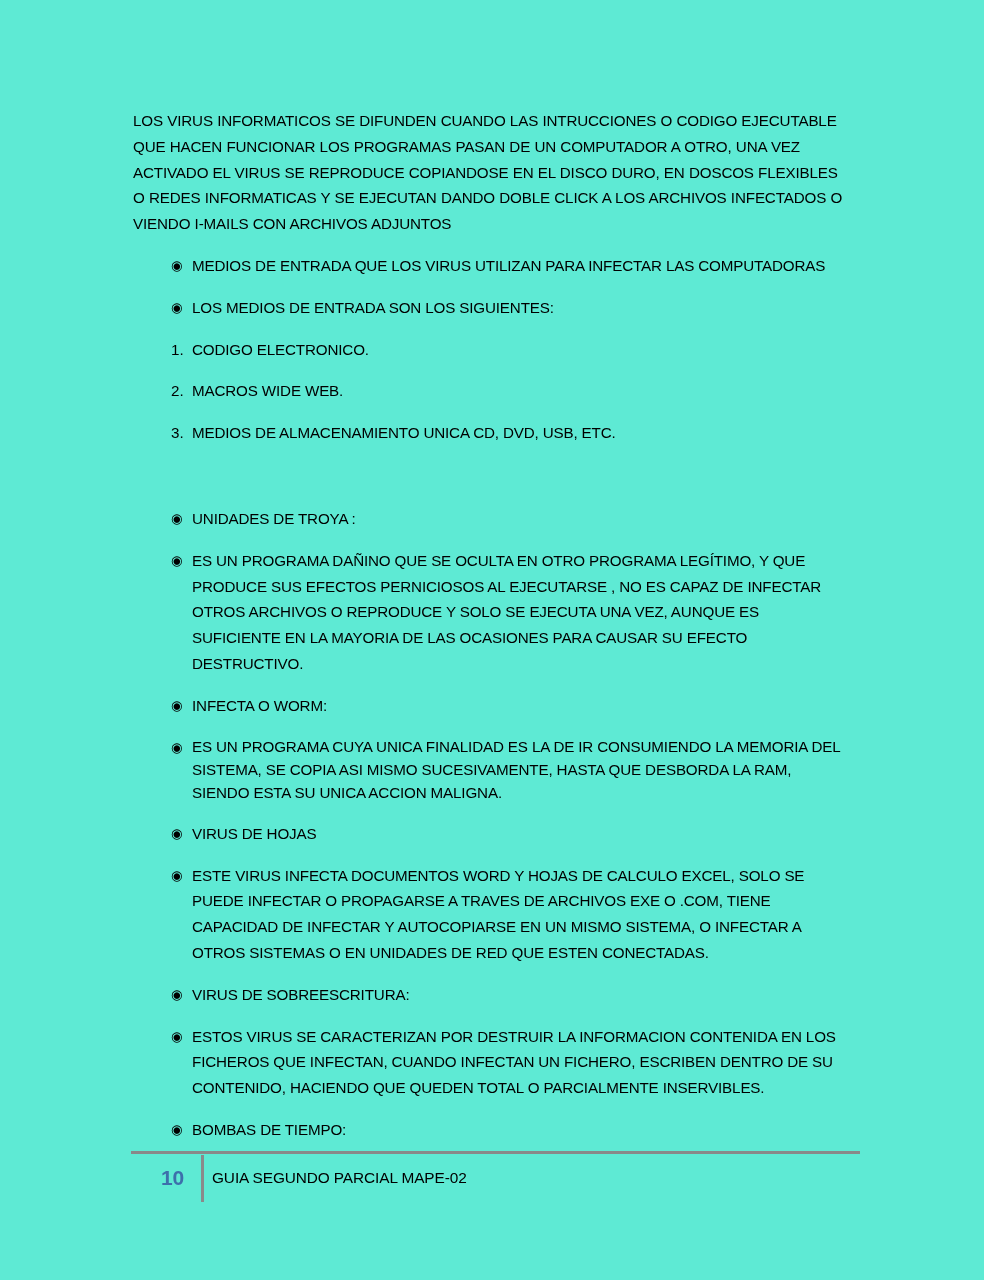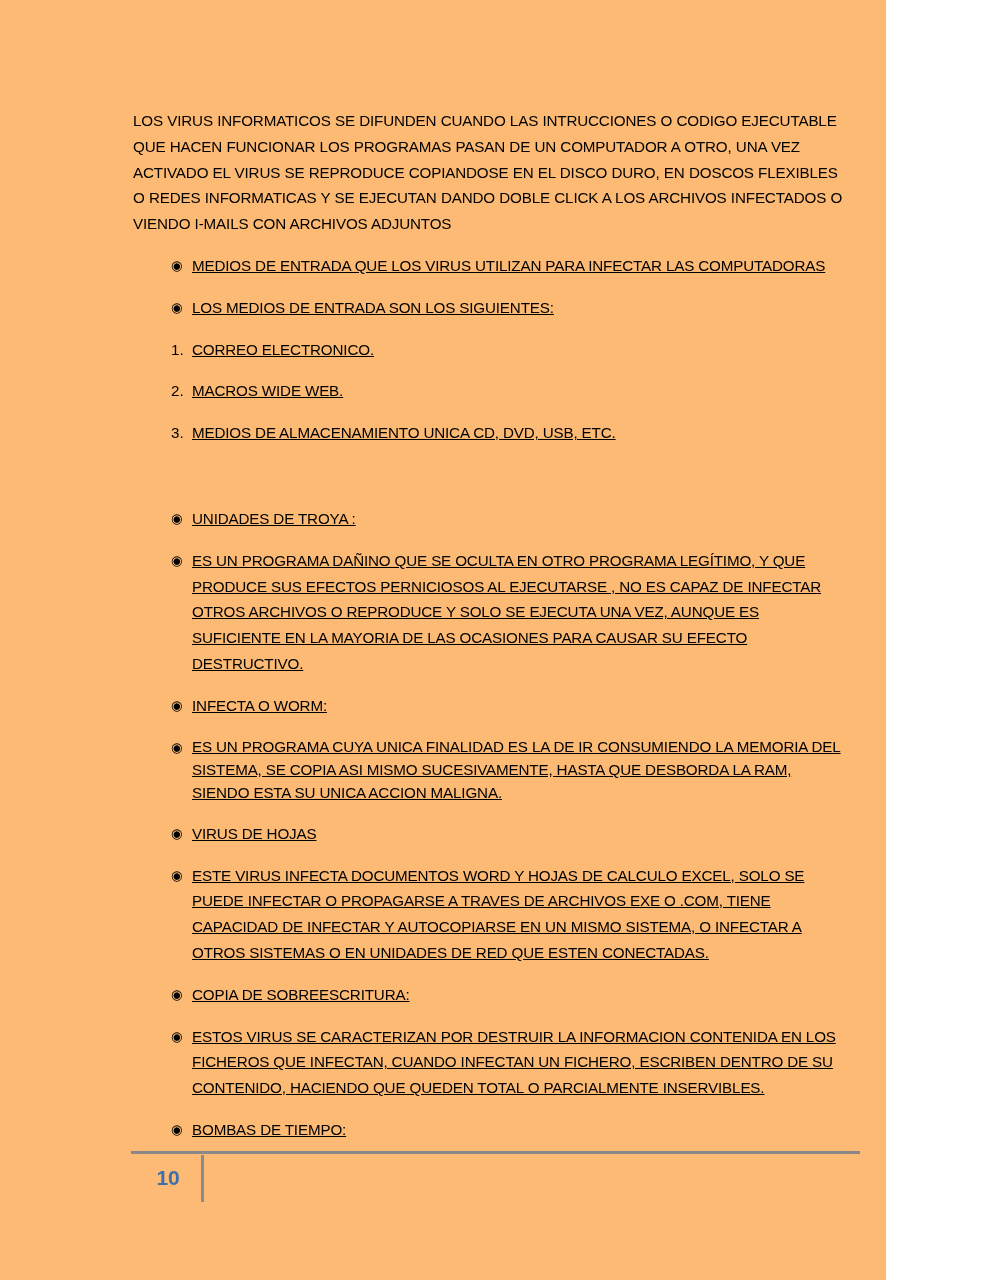--- a/index.html
+++ b/index.html
@@ -2,23 +2,23 @@
 <html><head>
 <meta charset="utf-8">
 <style>
   html, body {
     margin: 0;
     padding: 0;
     background: #ffffff;
   }
   .page {
     position: relative;
-    width: 886px;
+    width: 984px;
     height: 1280px;
-    background: #fdba74;
+    background: #5eead4;
     font-family: "Liberation Sans", sans-serif;
     color: #000000;
     overflow: hidden;
   }
 
   .content {
     position: absolute;
     left: 133px;
     top: 108px;
     width: 715px;
@@ -63,21 +63,20 @@
   .li .marker.dot {
     font-size: 13.4px;
     left: 38px;
     top: 0.5px;
   }
   .li .marker.num {
     letter-spacing: 0;
   }
   .li .txt {
     display: block;
-    text-decoration: underline;
   }
 
   
   .gap-first { margin-top: 16px; }
   .gap-block { margin-top: 60px; }
 
   
   .footer {
     position: absolute;
     left: 0;
@@ -96,24 +95,24 @@
   .footer-divider {
     position: absolute;
     left: 201px;
     top: 4px;
     width: 3px;
     height: 47px;
     background: #8a8a8a;
   }
   .footer-pagenum {
     position: absolute;
-    left: 151px;
+    left: 161px;
     top: 15px;
     width: 34px;
-    text-align: center;
+    text-align: left;
     font-family: "Liberation Sans", sans-serif;
     font-size: 21px;
     font-weight: bold;
     color: #3d6fab;
     letter-spacing: -0.3px;
     line-height: 24px;
   }
   .footer-title {
     position: absolute;
     left: 212px;
@@ -140,21 +139,21 @@
         <span class="txt">MEDIOS DE ENTRADA QUE LOS VIRUS UTILIZAN PARA INFECTAR LAS COMPUTADORAS</span>
       </li>
 
       <li class="li">
         <span class="marker dot">◉</span>
         <span class="txt">LOS MEDIOS DE  ENTRADA SON LOS SIGUIENTES:</span>
       </li>
 
       <li class="li">
         <span class="marker num">1.</span>
-        <span class="txt">CORREO ELECTRONICO.</span>
+        <span class="txt">CODIGO ELECTRONICO.</span>
       </li>
 
       <li class="li">
         <span class="marker num">2.</span>
         <span class="txt">MACROS WIDE WEB.</span>
       </li>
 
       <li class="li">
         <span class="marker num">3.</span>
         <span class="txt">MEDIOS DE ALMACENAMIENTO UNICA CD, DVD, USB, ETC.</span>
@@ -185,35 +184,36 @@
         <span class="txt">VIRUS DE HOJAS</span>
       </li>
 
       <li class="li">
         <span class="marker dot">◉</span>
         <span class="txt">ESTE VIRUS INFECTA DOCUMENTOS WORD Y HOJAS DE CALCULO EXCEL, SOLO SE PUEDE INFECTAR O PROPAGARSE A TRAVES DE ARCHIVOS EXE O .COM, TIENE CAPACIDAD DE INFECTAR Y AUTOCOPIARSE EN UN MISMO SISTEMA, O INFECTAR A OTROS SISTEMAS  O EN UNIDADES DE RED QUE ESTEN CONECTADAS.</span>
       </li>
 
       <li class="li">
         <span class="marker dot">◉</span>
-        <span class="txt">COPIA DE SOBREESCRITURA:</span>
+        <span class="txt">VIRUS DE SOBREESCRITURA:</span>
       </li>
 
       <li class="li">
         <span class="marker dot">◉</span>
         <span class="txt">ESTOS VIRUS SE CARACTERIZAN POR DESTRUIR LA INFORMACION CONTENIDA EN LOS FICHEROS QUE INFECTAN, CUANDO INFECTAN UN FICHERO, ESCRIBEN DENTRO DE SU CONTENIDO, HACIENDO QUE QUEDEN TOTAL O PARCIALMENTE INSERVIBLES.</span>
       </li>
 
       <li class="li">
         <span class="marker dot">◉</span>
         <span class="txt">BOMBAS DE TIEMPO:</span>
       </li>
 
     </ul>
   </div>
 
   <div class="footer">
     <div class="footer-rule"></div>
     <div class="footer-pagenum">10</div>
     <div class="footer-divider"></div>
+    <div class="footer-title">GUIA SEGUNDO PARCIAL MAPE-02</div>
   </div>
 
 </div>
 
 </body></html>

